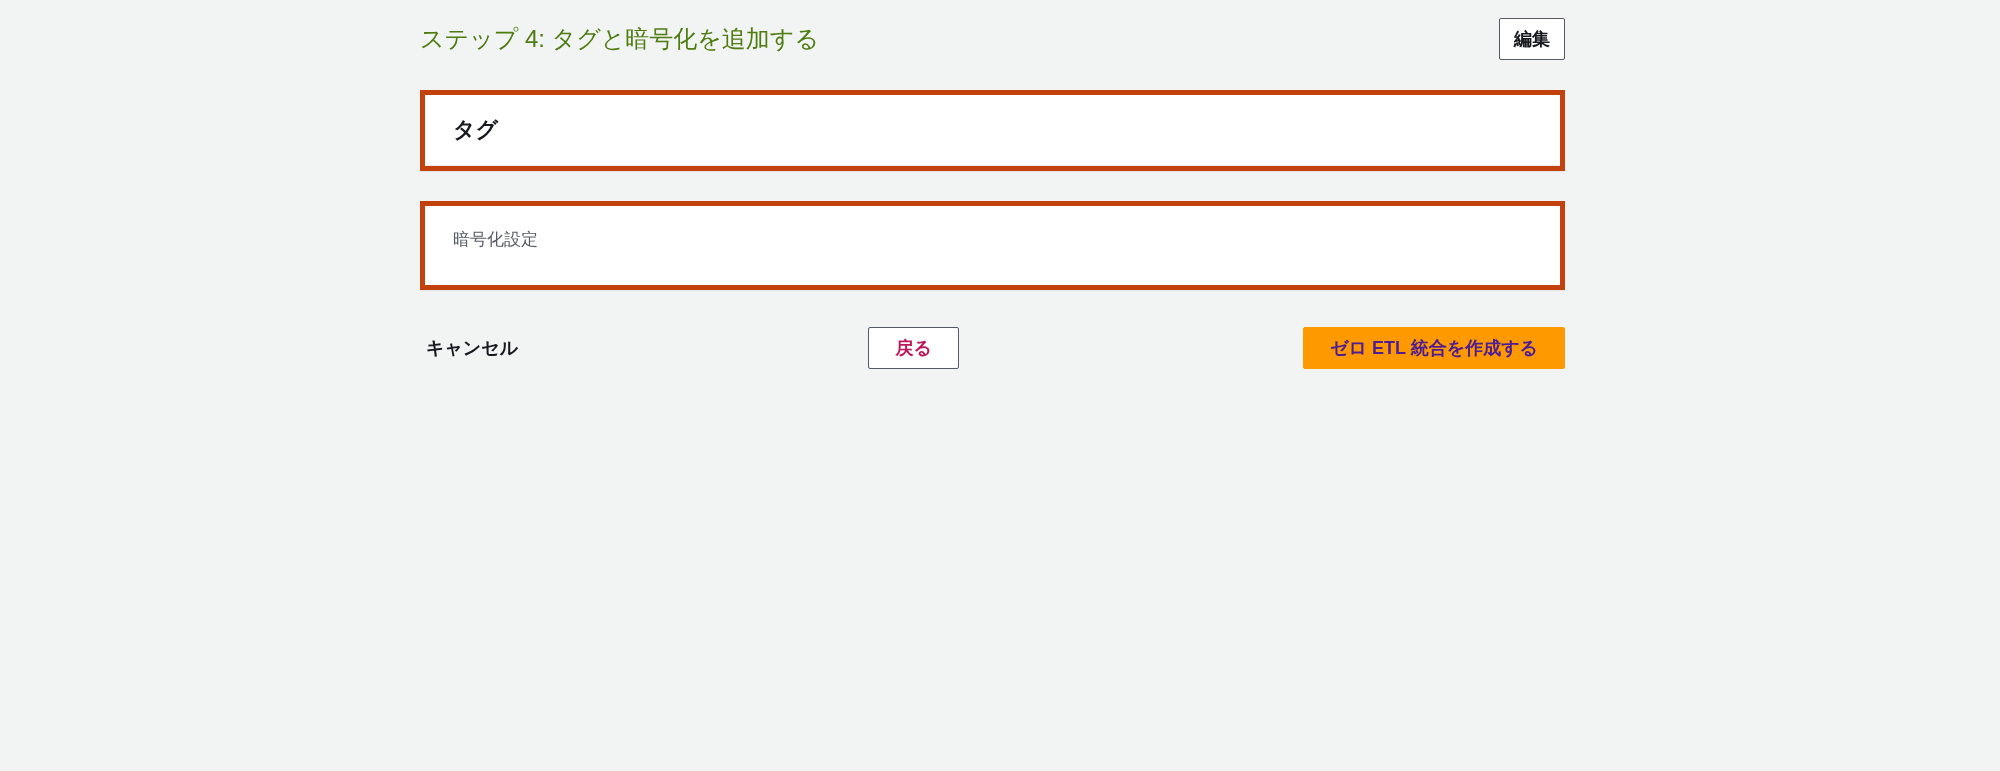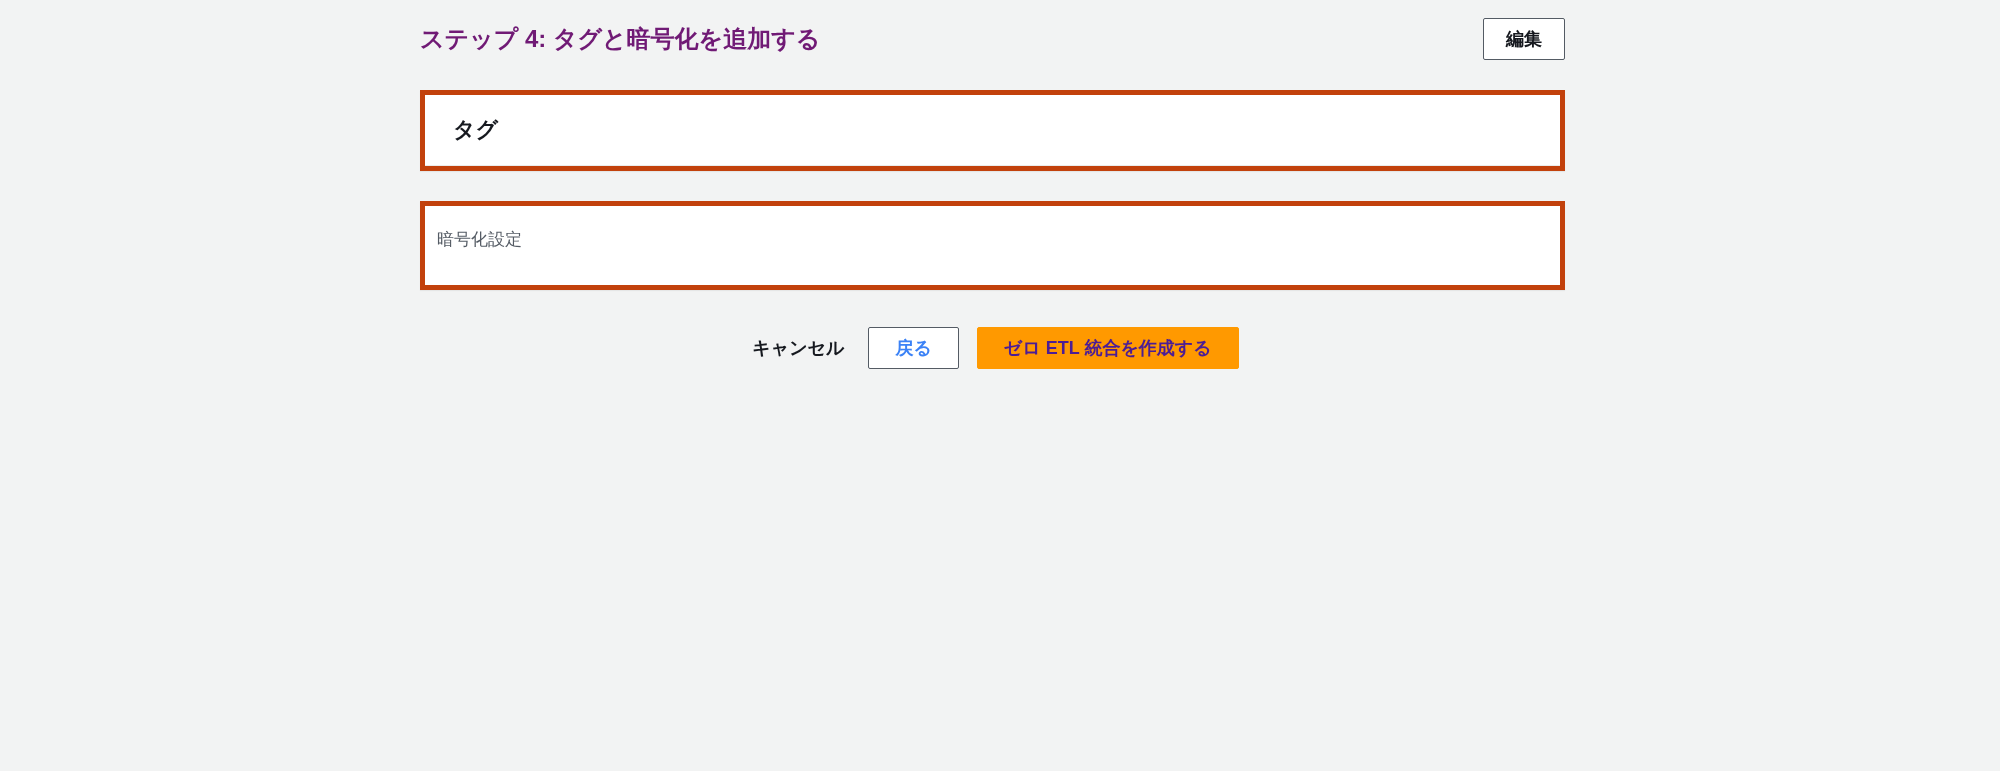--- a/index.html
+++ b/index.html
@@ -22,28 +22,28 @@
       padding-top: 18px;
     }
     .step-header {
       display: flex;
       justify-content: space-between;
       align-items: center;
       margin-bottom: 30px;
     }
     .step-title {
       font-size: 24px;
-      font-weight: 700;
-      color: #701a75;
+      font-weight: 400;
+      color: #4d7c0f;
     }
     .edit-button {
       background: #ffffff;
       border: 1px solid #545b64;
       color: #16191f;
-      padding: 8px 22px;
+      padding: 8px 14px;
       font-size: 18px;
       font-weight: 700;
       cursor: pointer;
       border-radius: 2px;
     }
     .panel {
       background: #ffffff;
       border: 5px solid #c2410c;
       box-shadow: 0 1px 1px rgba(0,0,0,0.05);
       margin-bottom: 30px;
@@ -59,51 +59,50 @@
     }
     .panel-body {
       padding: 28px 28px;
       font-size: 18px;
       color: #16191f;
     }
     .panel-body.grid {
       display: grid;
       grid-template-columns: 1fr 1fr;
       gap: 26px;
-      padding: 22px 28px 26px 12px;
+      padding: 22px 28px 26px 28px;
     }
     .field-label {
       color: #545b64;
       font-size: 17px;
       margin-bottom: 8px;
     }
     .field-value {
       color: #16191f;
       font-size: 18px;
     }
     .footer-actions {
       display: flex;
-      justify-content: center;
+      justify-content: space-between;
       align-items: center;
-      gap: 18px;
       margin-top: 36px;
     }
     .btn-link {
       background: none;
       border: none;
       color: #16191f;
       font-size: 18px;
       font-weight: 700;
       cursor: pointer;
       padding: 10px 6px;
     }
     .btn-normal {
       background: #ffffff;
       border: 1px solid #545b64;
-      color: #3b82f6;
+      color: #be185d;
       font-size: 18px;
       font-weight: 700;
       padding: 8px 26px;
       cursor: pointer;
       border-radius: 2px;
     }
     .btn-primary {
       background: #ff9900;
       border: 1px solid #ff9900;
       color: #4c1d95;

